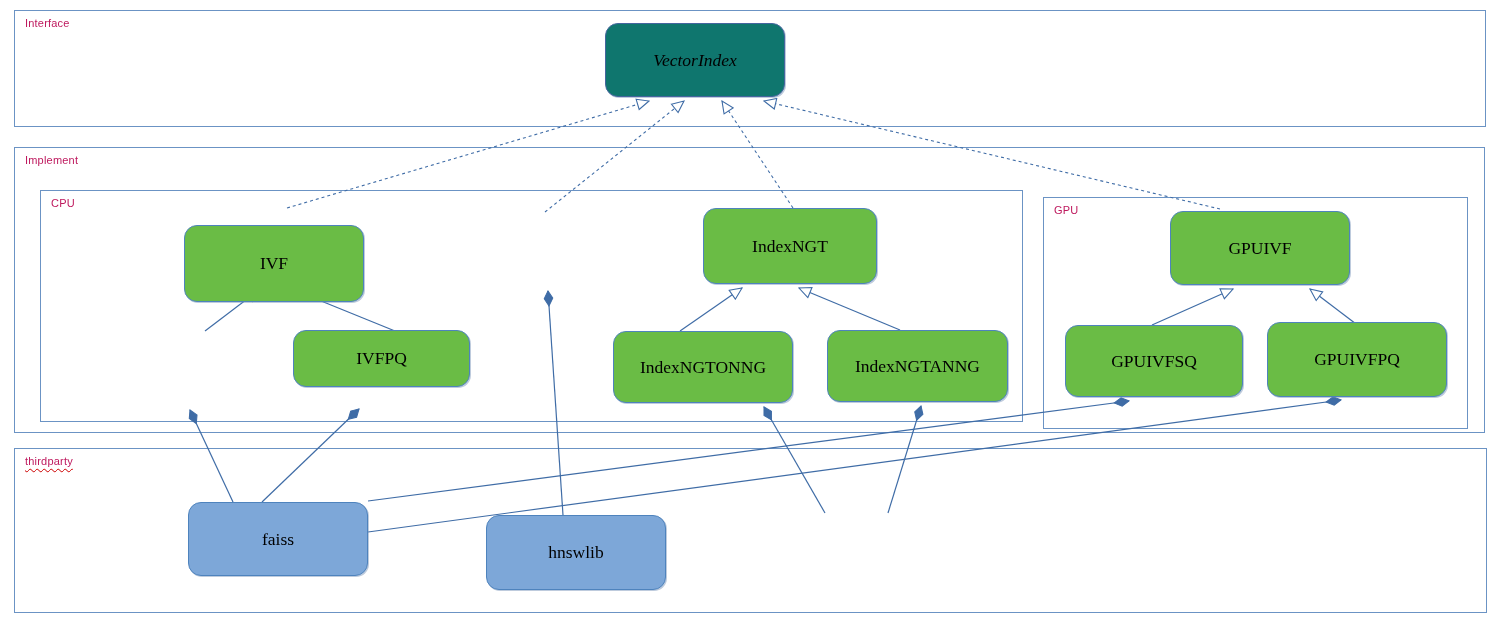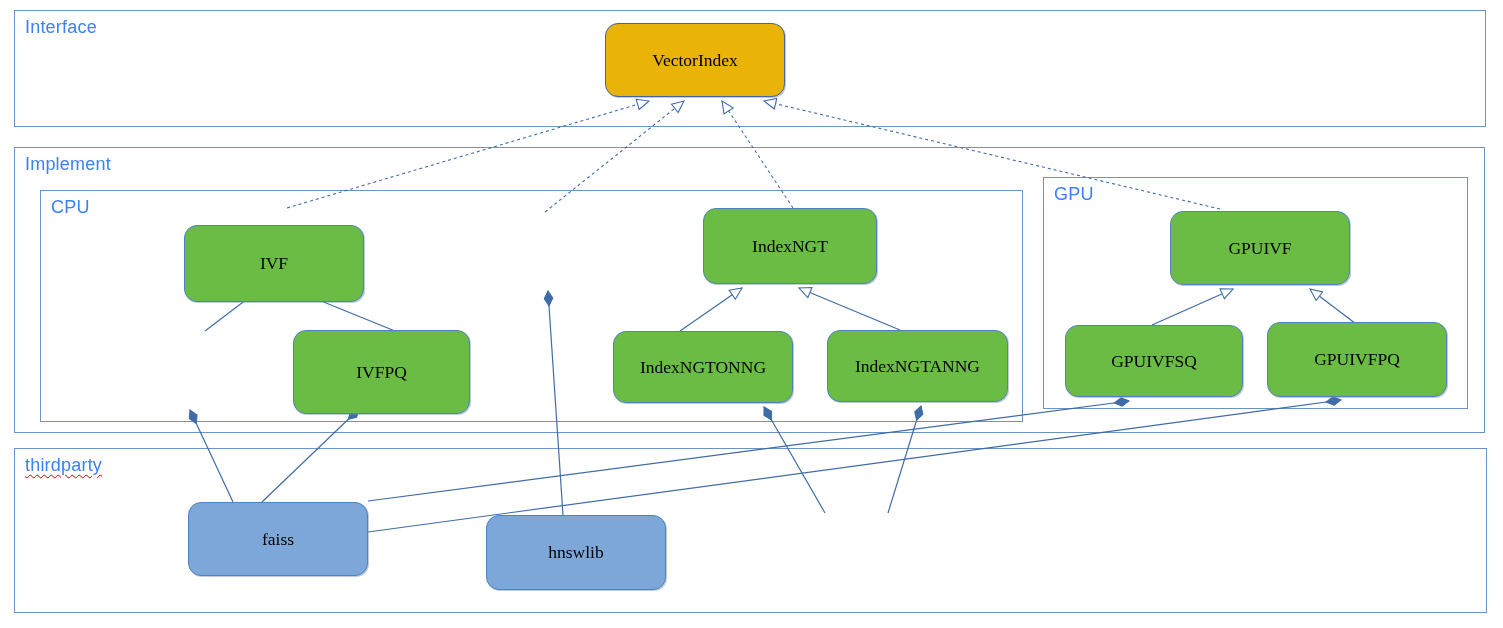--- a/index.html
+++ b/index.html
@@ -15,28 +15,28 @@
   .container {
     position: absolute;
     border: 1.6px solid #6b93c4;
     background: transparent;
     box-sizing: border-box;
   }
   .container-label {
     position: absolute;
     top: 6px;
     left: 10px;
-    font-size: 18px;
-    color: #3b82f6;
+    font-size: 11px;
+    color: #be185d;
     letter-spacing: 0.2px;
   }
   #c-interface  { left: 14px;  top: 10px;  width: 1472px; height: 117px; }
   #c-implement  { left: 14px;  top: 147px; width: 1471px; height: 286px; }
   #c-cpu        { left: 40px;  top: 190px; width: 983px;  height: 232px; }
-  #c-gpu        { left: 1043px;top: 177px; width: 425px;  height: 232px; }
+  #c-gpu        { left: 1043px;top: 197px; width: 425px;  height: 232px; }
   #c-thirdparty { left: 14px;  top: 448px; width: 1473px; height: 165px; padding-left: 48px; }
   #c-thirdparty .container-label {
     text-decoration: underline wavy #cc0000 1px;
     text-underline-offset: 3px;
   }
   
   #edges {
     position: absolute;
     left: 0; top: 0;
     z-index: 2;
@@ -51,27 +51,27 @@
     justify-content: center;
     box-sizing: border-box;
     border-radius: 13px;
     font-family: "Liberation Serif", serif;
     font-size: 17.5px;
     color: #000000;
     box-shadow: 1px 1px 0 rgba(110,140,180,0.45);
   }
   .node.green { background: #6abc45; border: 1.6px solid #4e83bd; }
   .node.blue  { background: #7da7d8; border: 1.6px solid #4e83bd; }
-  .node.pink  { background: #eab308; border: 1.6px solid #44659e; }
+  .node.pink  { background: #0f766e; border: 1.6px solid #44659e; font-style: italic; }
   #n-vectorindex  { left: 605px;  top: 23px;  width: 180px; height: 74px; }
   #n-ivf          { left: 184px;  top: 208px; width: 180px; height: 77px; margin-top: 17px; }
   #n-indexhnsw    { left: 458px;  top: 212px; width: 176px; height: 76px; }
   #n-indexngt     { left: 703px;  top: 208px; width: 174px; height: 76px; }
   #n-ivfsq        { left: 73px;   top: 330px; width: 179px; height: 75px; }
-  #n-ivfpq        { left: 293px;  top: 330px; width: 177px; height: 84px; }
+  #n-ivfpq        { left: 293px;  top: 330px; width: 177px; height: 57px; }
   #n-indexngtonng { left: 613px;  top: 331px; width: 180px; height: 72px; }
   #n-indexngtanng { left: 827px;  top: 330px; width: 181px; height: 72px; }
   #n-gpuivf       { left: 1170px; top: 211px; width: 180px; height: 74px; }
   #n-gpuivfsq     { left: 1065px; top: 325px; width: 178px; height: 72px; }
   #n-gpuivfpq     { left: 1267px; top: 322px; width: 180px; height: 75px; }
   #n-faiss        { left: 188px;  top: 502px; width: 180px; height: 74px; }
   #n-hnswlib      { left: 486px;  top: 515px; width: 180px; height: 75px; text-align: right; }
   #n-ngt          { left: 772px;  top: 513px; width: 180px; height: 75px; }
 </style>
 </head>

